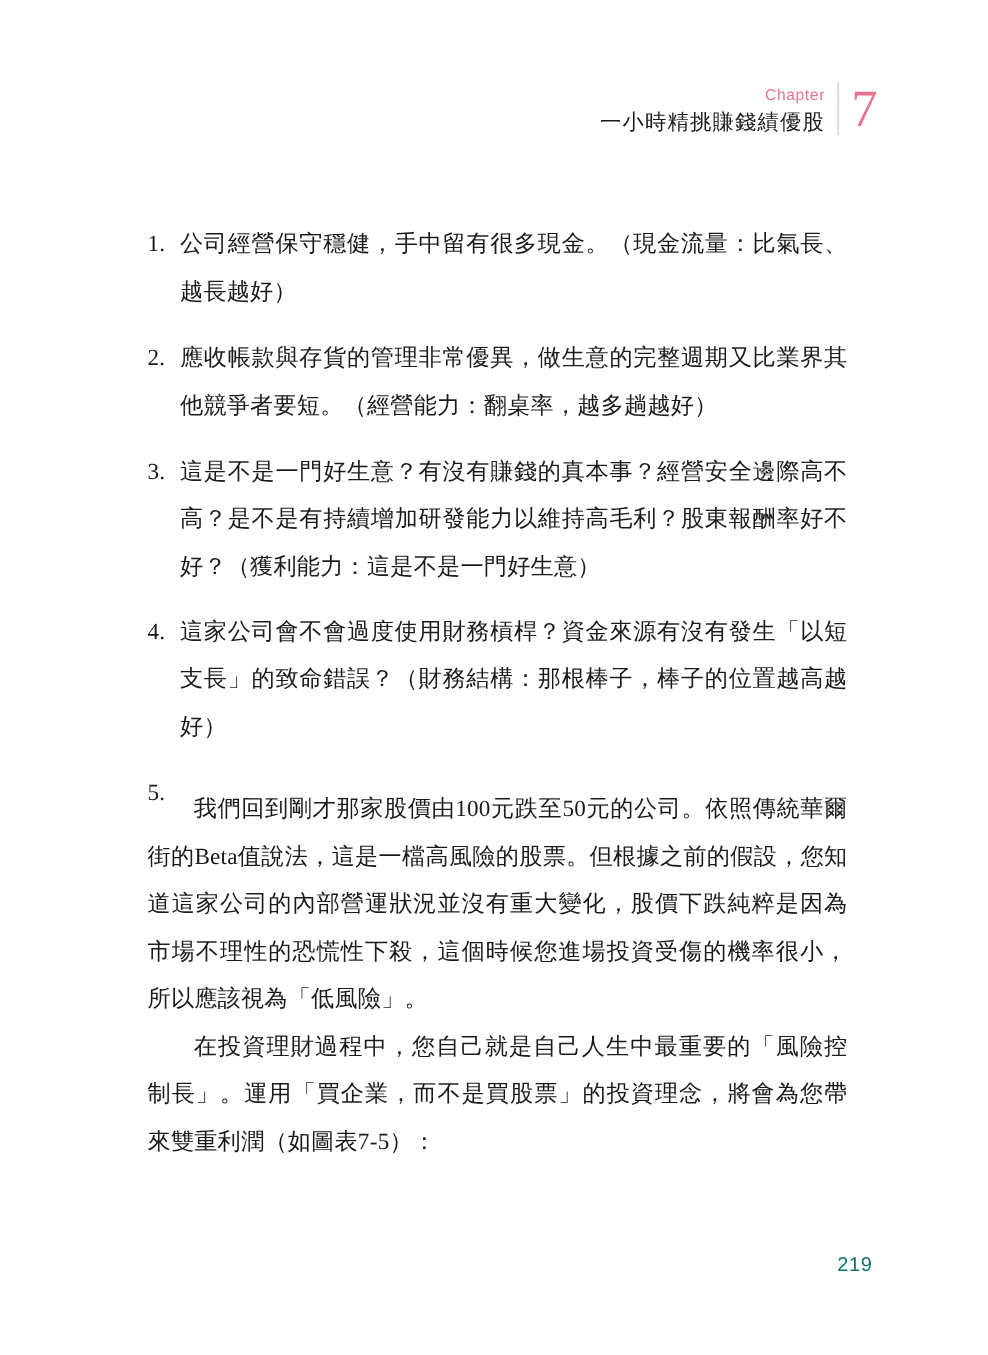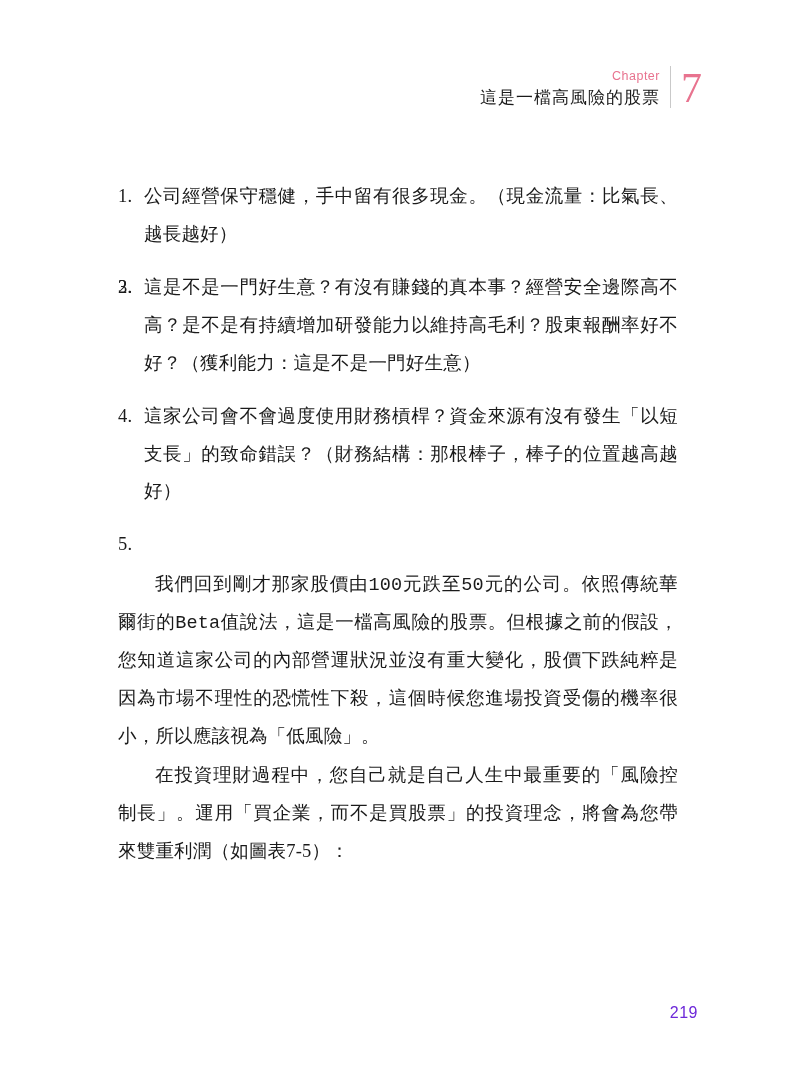--- a/index.html
+++ b/index.html
@@ -104,57 +104,57 @@
 
   .para {
     font-size: 18.5px;
     line-height: 2.05;
     text-align: justify;
     letter-spacing: 0.2px;
     text-indent: 2em;
     margin: 0;
   }
   .para.first-para {
-    margin-top: 56px;
-    font-family: Liberation Mono, monospace;
+    margin-top: 28px;
   }
 
   .page-number {
     position: absolute;
     right: 92px;
     bottom: 62px;
     font-family: "Liberation Sans", sans-serif;
     font-size: 16px;
-    color: #6d28d9;
+    color: #0f766e;
     letter-spacing: 0.5px;
   }
 </style>
 </head>
 <body>
 
 <div class="page">
 
   <div class="running-head">
     <div class="rh-left">
       <div class="rh-chapter-word">Chapter</div>
-      <div class="rh-title">這是一檔高風險的股票</div>
+      <div class="rh-title">一小時精挑賺錢績優股</div>
     </div>
     <div class="rh-rule"></div>
     <div class="rh-number">7</div>
   </div>
 
   <div class="content">
 
     <ol class="numbered">
       <li>
         <span class="num">1.</span>
         <span>公司經營保守穩健，手中留有很多現金。（現金流量：比氣長、越長越好）</span>
       </li>
       <li>
         <span class="num">2.</span>
+        <span>應收帳款與存貨的管理非常優異，做生意的完整週期又比業界其他競爭者要短。（經營能力：翻桌率，越多趟越好）</span>
       </li>
       <li>
         <span class="num">3.</span>
         <span>這是不是一門好生意？有沒有賺錢的真本事？經營安全邊際高不高？是不是有持續增加研發能力以維持高毛利？股東報酬率好不好？（獲利能力：這是不是一門好生意）</span>
       </li>
       <li>
         <span class="num">4.</span>
         <span>這家公司會不會過度使用財務槓桿？資金來源有沒有發生「以短支長」的致命錯誤？（財務結構：那根棒子，棒子的位置越高越好）</span>
       </li>
       <li>

